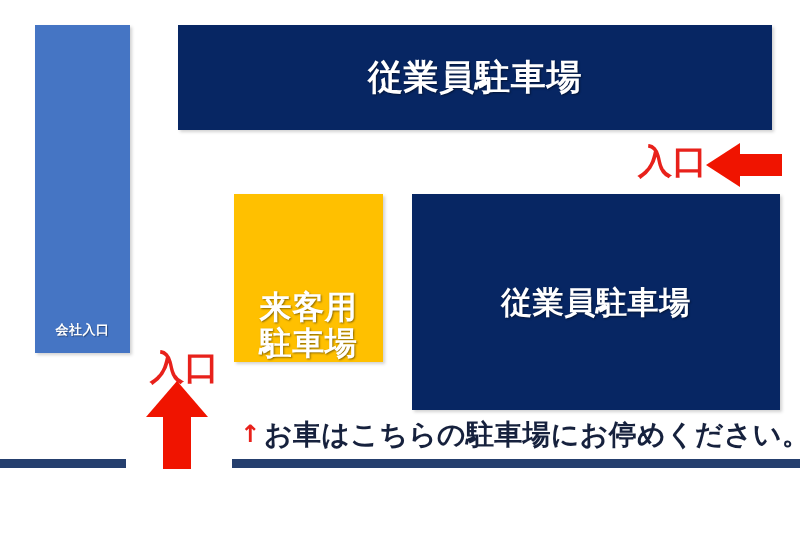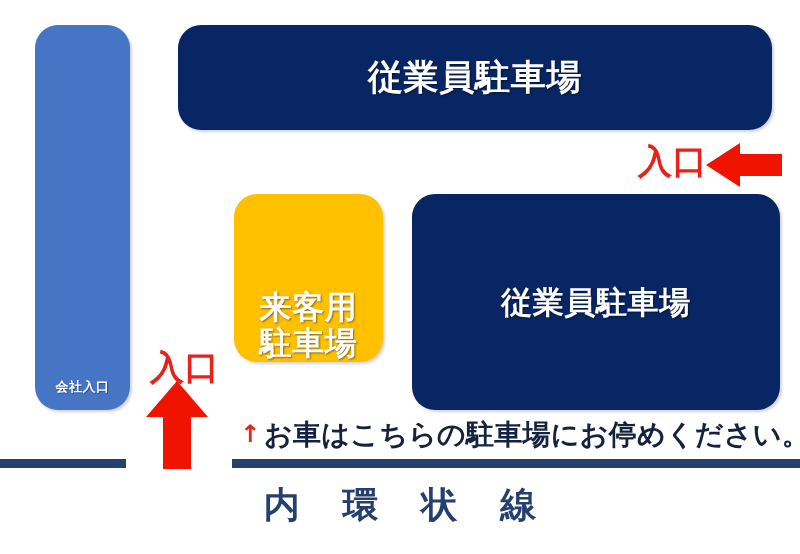--- a/index.html
+++ b/index.html
@@ -18,21 +18,20 @@
     overflow: hidden;
   }
 
   
   .block {
     position: absolute;
     box-sizing: border-box;
     display: flex;
     align-items: center;
     justify-content: center;
-    border-radius: 23px;
   }
 
   .navy-lot {
     background: #072663;
     box-shadow: 2px 2px 3px rgba(0,0,0,0.18);
   }
   .yellow-lot {
     background: #ffc000;
     box-shadow: 2px 2px 3px rgba(0,0,0,0.18);
   }
@@ -170,21 +169,21 @@
     letter-spacing: 0.42em;
     text-indent: 0.42em;
     line-height: 1;
   }
 </style>
 </head>
 <body>
 
 <div id="map-canvas">
 
-  <div class="block blue-bar" style="left:35px; top:25px; width:95px; height:385px;">
+  <div class="block blue-bar" style="left:35px; top:25px; width:95px; height:328px;">
     <span class="company-entrance-label">会社入口</span>
   </div>
 
   <div class="block navy-lot" style="left:178px; top:25px; width:594px; height:105px;">
     <span class="lot-label lot-label-xl">従業員駐車場</span>
   </div>
 
   <div class="entrance-text" style="left:638px; top:144px;">入口</div>
   <div class="arrow-left" style="left:706px; top:143px;">
     <div class="shaft"></div>
@@ -207,15 +206,14 @@
   </div>
 
   <div class="instruction" style="left:240px; top:421px;">
     <span class="caret">↑</span>
     <span class="instruction-text">お車はこちらの駐車場にお停めください。</span>
   </div>
 
   <div class="road-line" style="left:0px; top:459px; width:126px;"></div>
   <div class="road-line" style="left:232px; top:459px; width:568px;"></div>
 
-  <div class="road-name" style="top:487px;">内 環 状 線</div>
 
 </div>
 
 </body></html>

